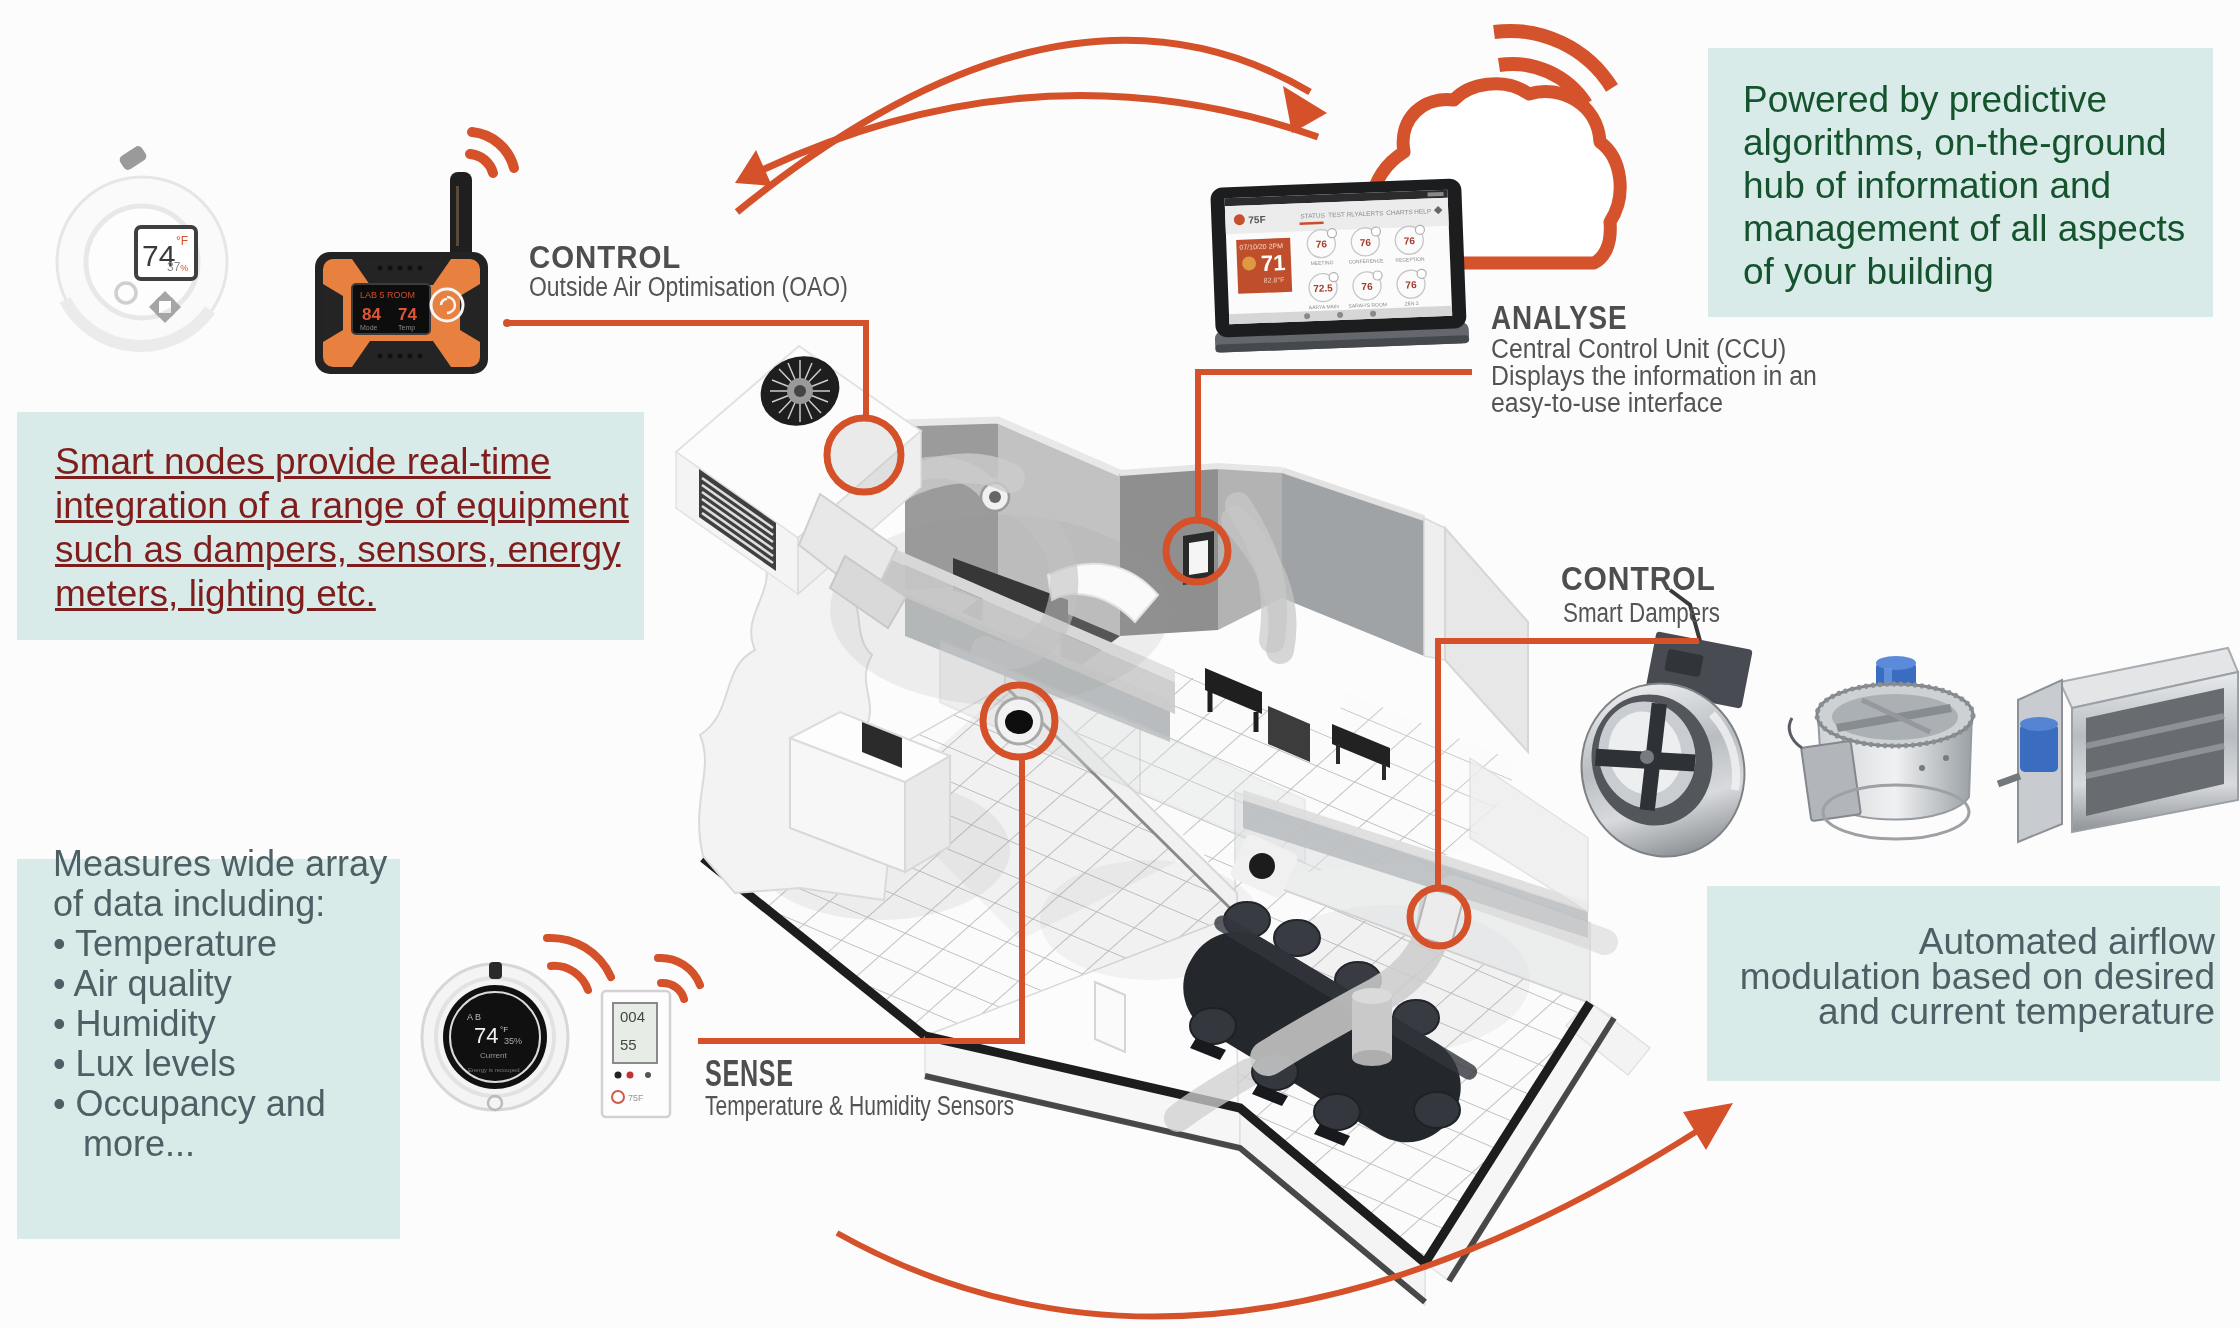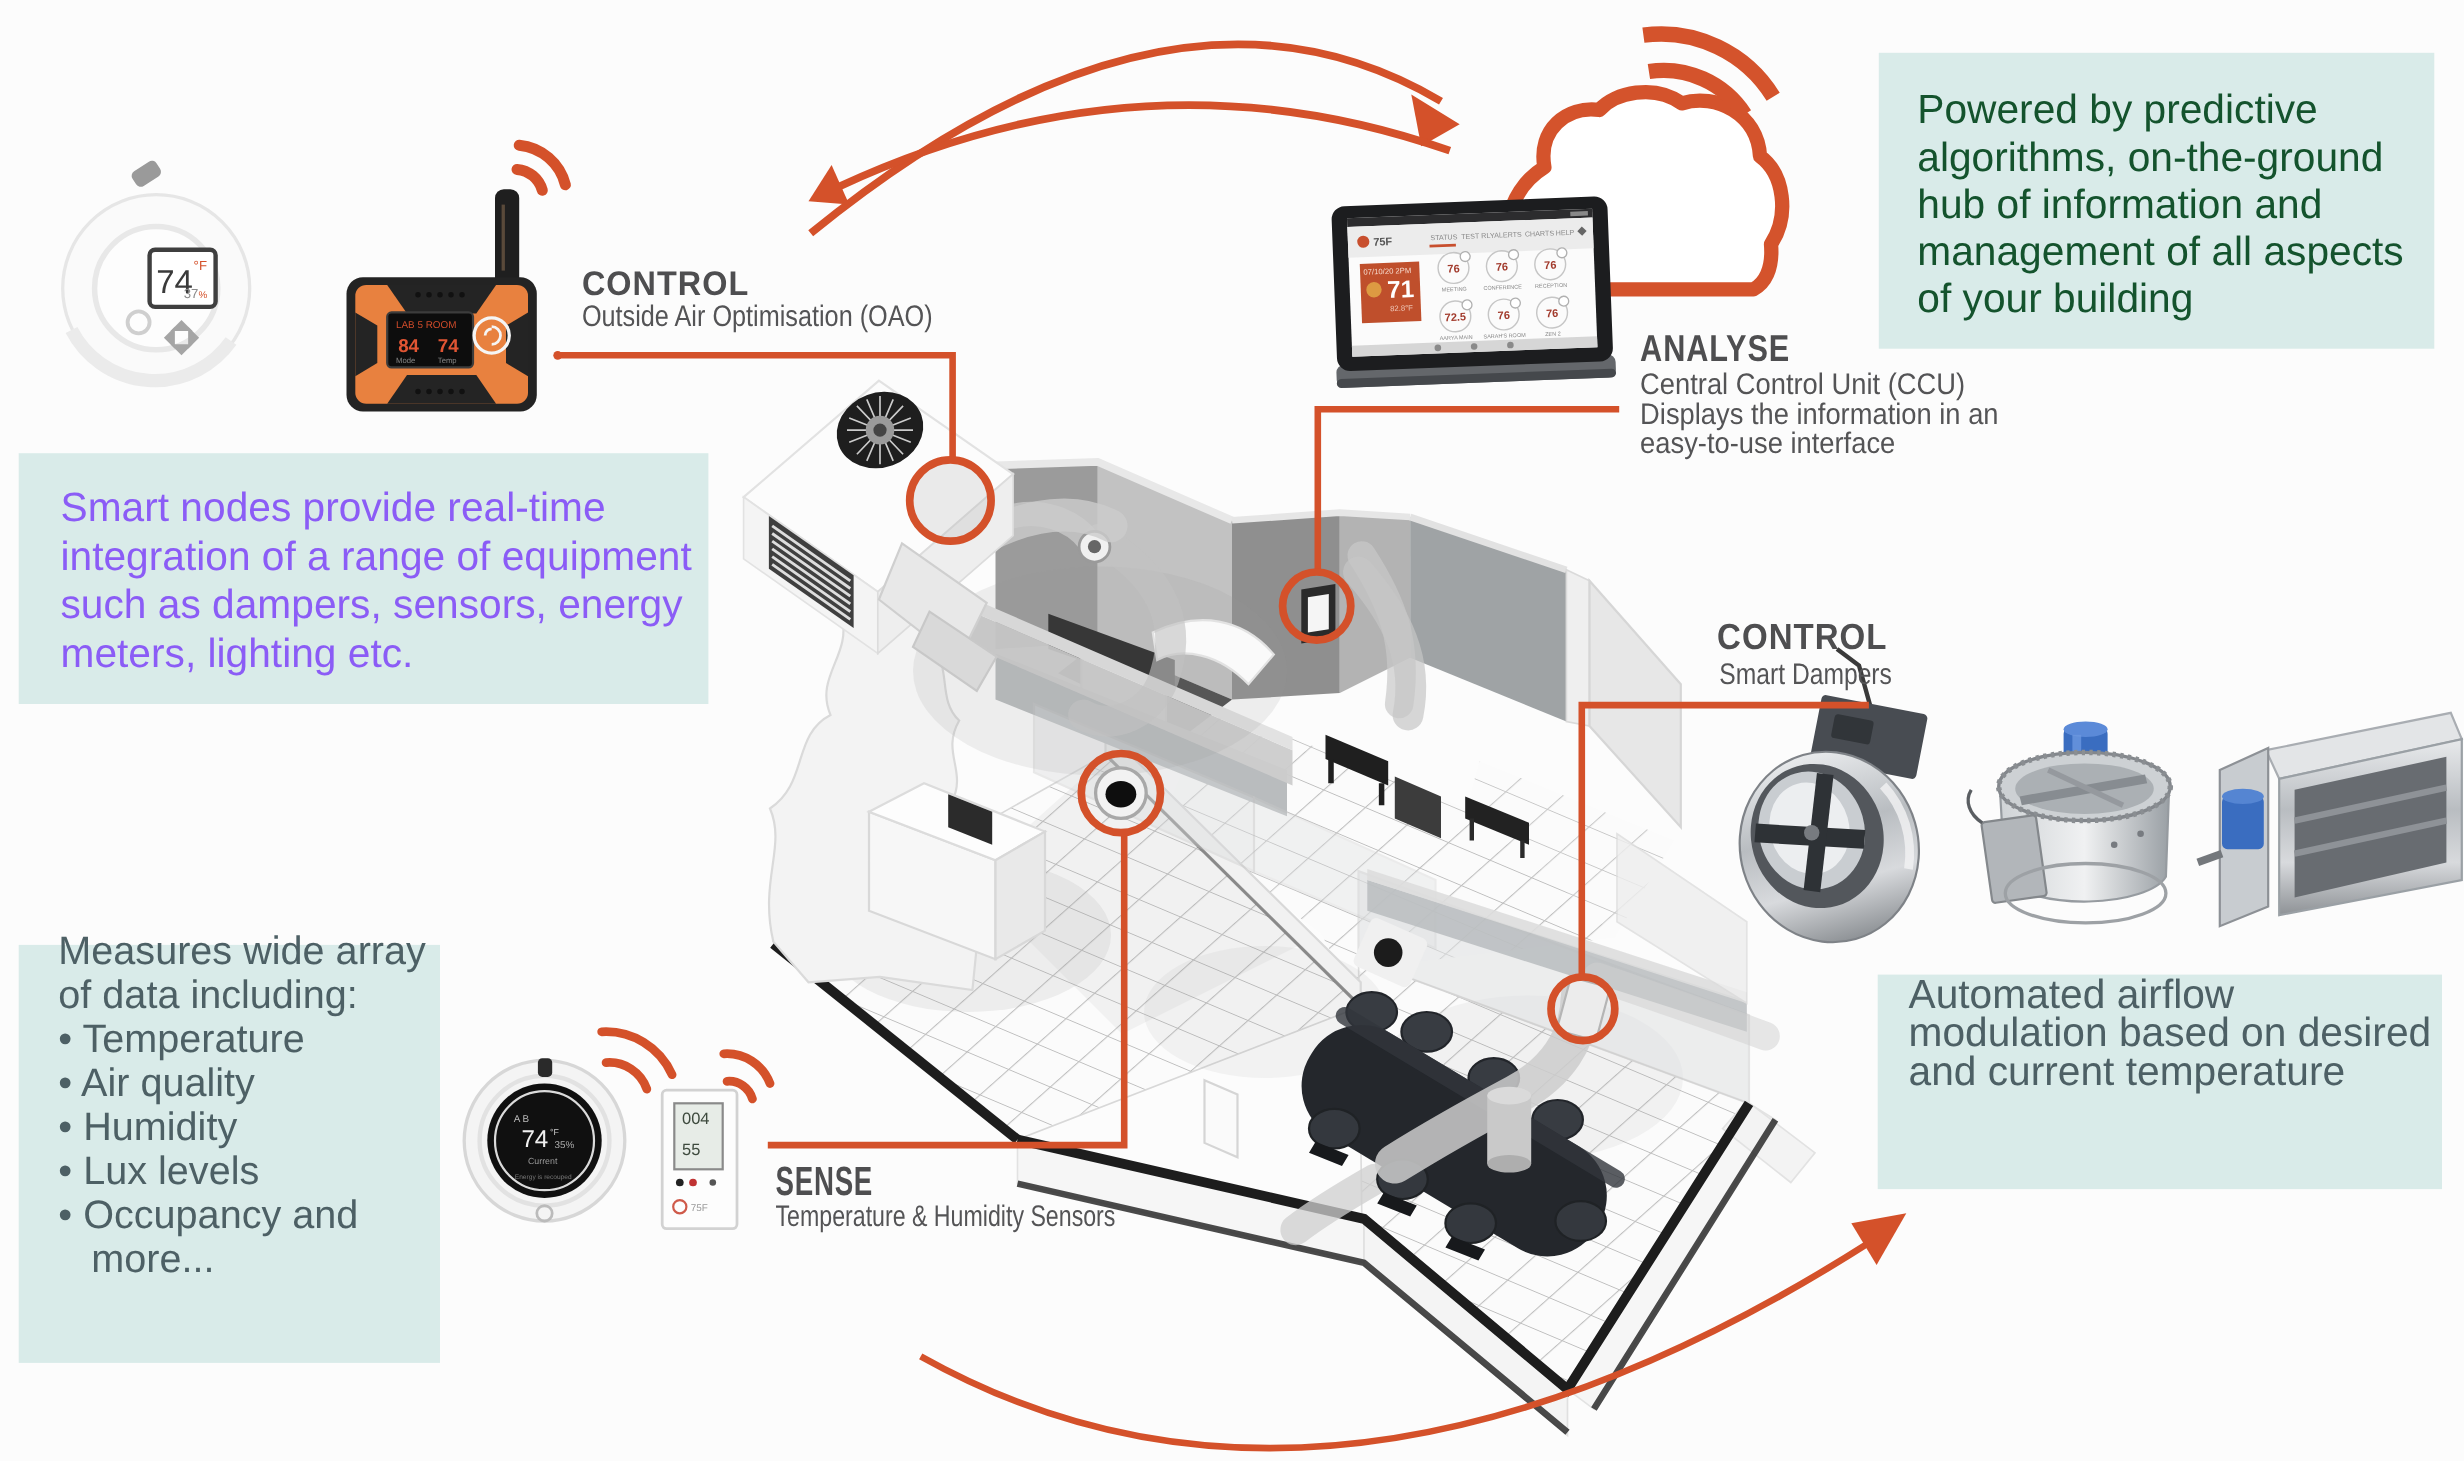--- a/index.html
+++ b/index.html
@@ -421,27 +421,27 @@
 
     <path d="M837,1233 Q1210,1442 1702,1128" stroke="#d4512a" stroke-width="6" fill="none"></path>
     <polygon points="1733,1103 1683,1112 1706,1150" fill="#d4512a"></polygon>
   </g>
 </svg>
 
 <div class="teal" style="left:1708px;top:48px;width:505px;height:269px;"></div>
 <div style="position:absolute;left:1743px;top:78px;width:460px;color:#14532d;font-size:37px;line-height:43px;">Powered by predictive algorithms, on-the-ground hub of information and management of all aspects of your building</div>
 
 <div class="teal" style="left:17px;top:412px;width:627px;height:228px;"></div>
-<div style="position:absolute;left:55px;top:440px;width:580px;color:#8b5cf6;font-size:37px;line-height:44px;">Smart nodes provide real-time integration of a range of equipment such as dampers, sensors, energy meters, lighting etc.</div>
+<div style="position:absolute;left:55px;top:440px;width:580px;color:#7f1d1d;font-size:37px;line-height:44px;text-decoration:underline;">Smart nodes provide real-time integration of a range of equipment such as dampers, sensors, energy meters, lighting etc.</div>
 
 <div class="teal" style="left:17px;top:859px;width:383px;height:380px;"></div>
 <div style="position:absolute;left:53px;top:844px;width:360px;color:#4d6065;font-size:36px;line-height:40px;">Measures wide array<br>of data including:<br>• Temperature<br>• Air quality<br>• Humidity<br>• Lux levels<br>• Occupancy and<br>&nbsp;&nbsp;&nbsp;more...</div>
 
 <div class="teal" style="left:1707px;top:886px;width:513px;height:195px;"></div>
-<div style="position:absolute;left:1735px;top:886px;width:480px;color:#4d6065;font-size:37px;line-height:35px;">Automated airflow modulation based on desired and current temperature</div>
+<div style="position:absolute;left:1735px;top:924px;width:480px;color:#4d6065;font-size:37px;line-height:35px;text-align:right;">Automated airflow modulation based on desired and current temperature</div>
 
 <div class="hd" style="left:529px;top:240px;font-size:31px;transform:scaleX(0.95);transform-origin:left top;">CONTROL</div>
 <div class="sub" style="left:529px;top:272px;font-size:27px;transform:scaleX(0.85);transform-origin:left top;">Outside Air Optimisation (OAO)</div>
 
 <div class="hd" style="left:1491px;top:298px;font-size:34px;transform:scaleX(0.82);transform-origin:left top;">ANALYSE</div>
 <div class="sub" style="left:1491px;top:336px;font-size:27px;line-height:27px;transform:scaleX(0.92);transform-origin:left top;">Central Control Unit (CCU)<br>Displays the information in an<br>easy-to-use interface</div>
 
 <div class="hd" style="left:1561px;top:560px;font-size:33px;transform:scaleX(0.91);transform-origin:left top;">CONTROL</div>
 <div class="sub" style="left:1563px;top:598px;font-size:27px;transform:scaleX(0.83);transform-origin:left top;">Smart Dampers</div>
 

